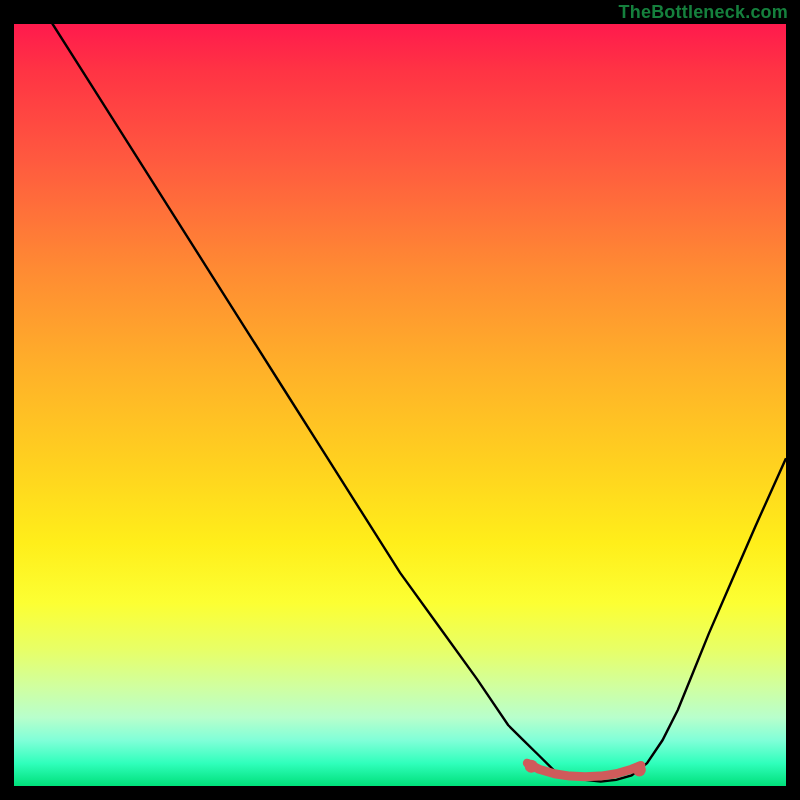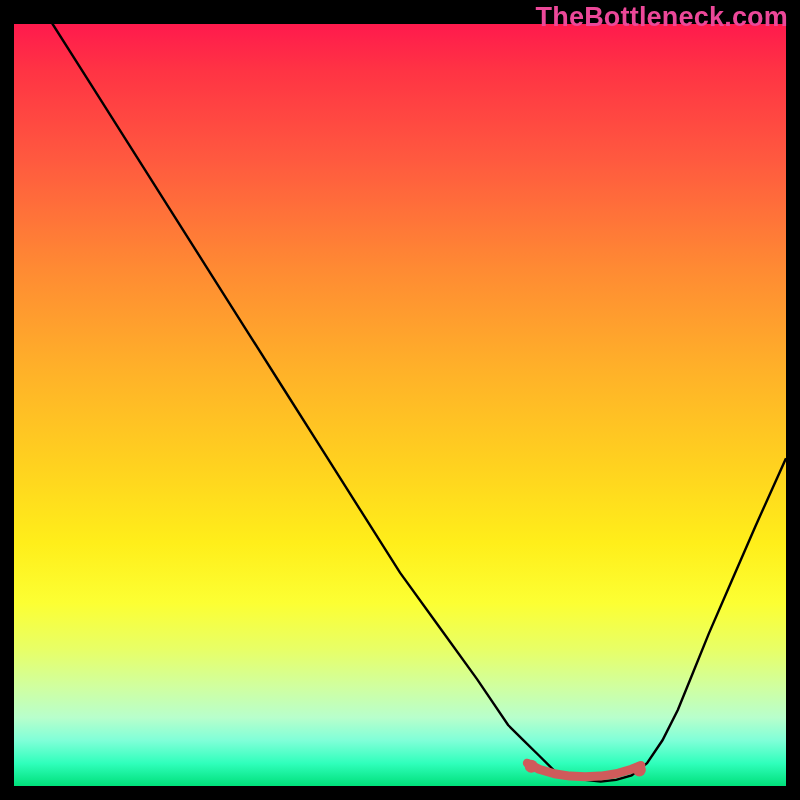--- a/index.html
+++ b/index.html
@@ -54,23 +54,23 @@
     left: 0;
     top: 0;
     width: 100%;
     height: 100%;
   }
   .watermark {
     position: absolute;
     top: 2px;
     right: 12px;
     font-family: Arial, Helvetica, sans-serif;
-    font-size: 27px;
+    font-size: 18px;
     font-weight: 600;
-    color: #ec4899;
+    color: #15803d;
     letter-spacing: 0.2px;
     user-select: none;
   }
 </style>
 </head>
 <body>
 
 <div class="frame">
   <div class="plot">
     <div class="gradient"></div>

